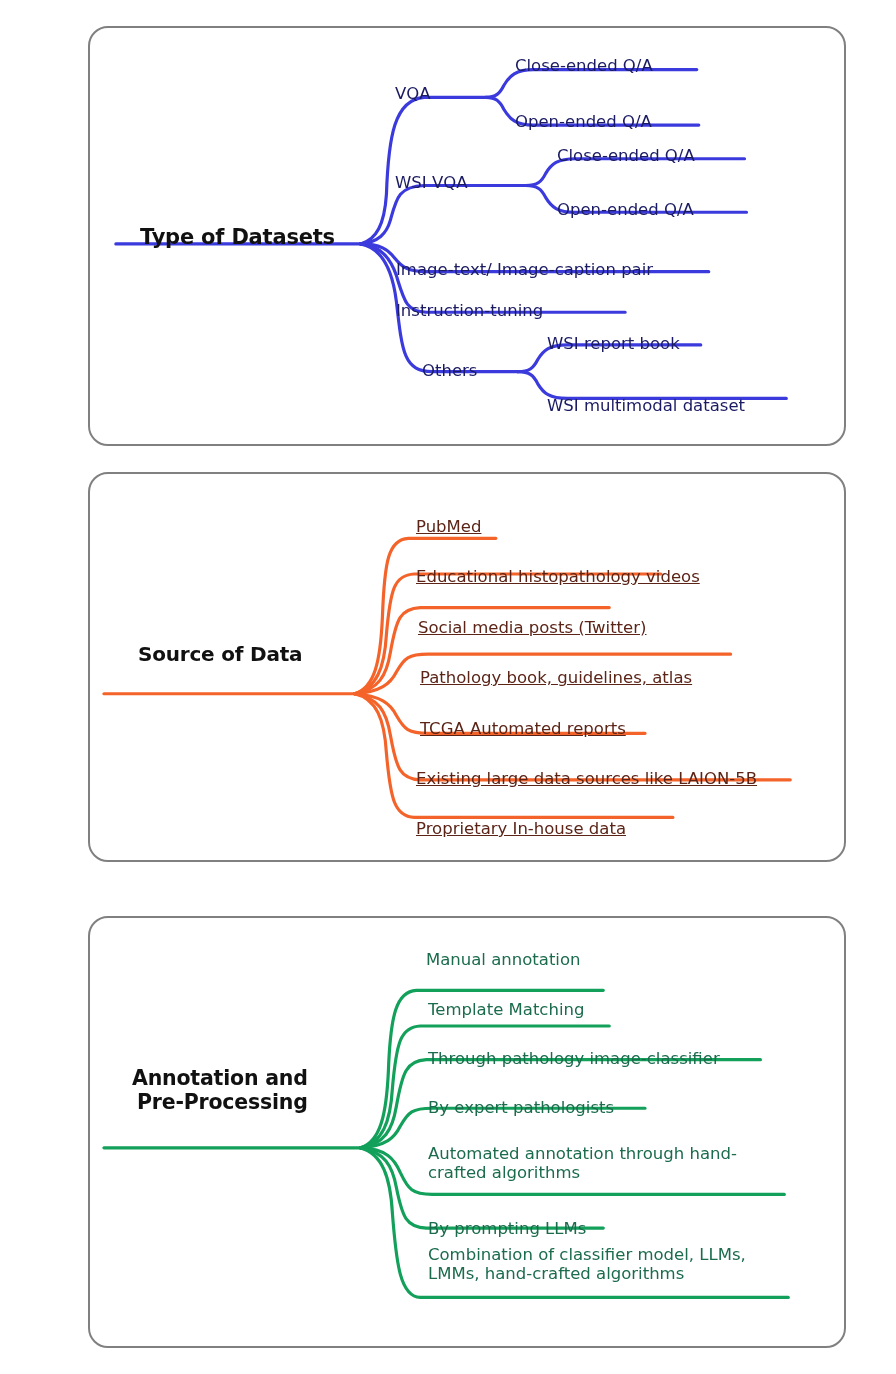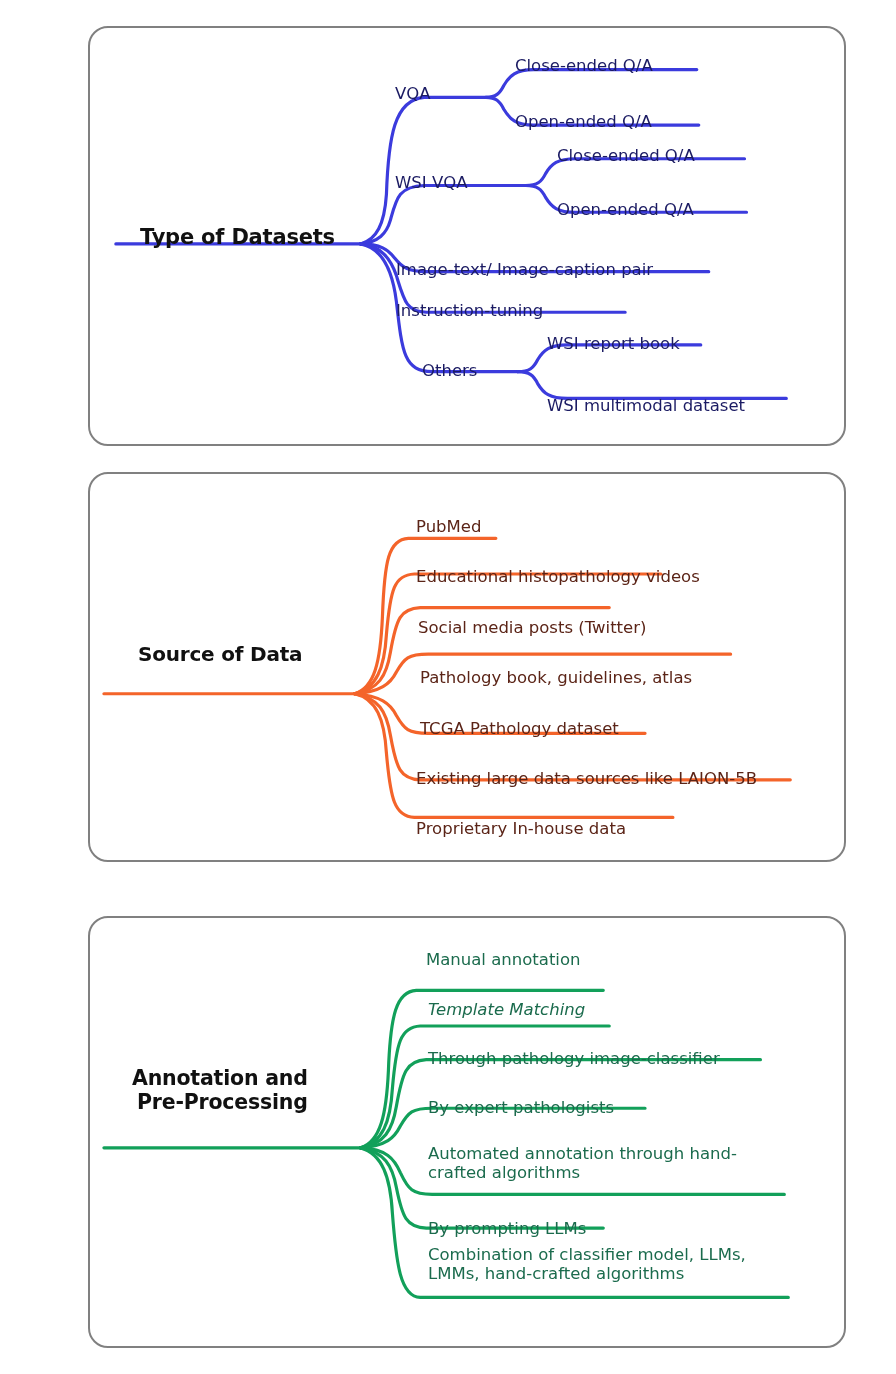--- a/index.html
+++ b/index.html
@@ -56,21 +56,21 @@
     position: absolute;
     white-space: pre-line;
     line-height: 1.18;
   }
 
   
   #panel-types .root-title { font-size: 21px; left: 50px; top: 197px; }
   #panel-types .node-label { color: #1b1b63; font-size: 16.5px; }
   
   #panel-sources .root-title { font-size: 20px; left: 48px; top: 169px; }
-  #panel-sources .node-label { color: #5b2417; font-size: 16.5px; }
+  #panel-sources .node-label { color: #5b2417; font-size: 16.5px; text-decoration: underline; }
   
   #panel-annotation .root-title { font-size: 20.5px; left: 42px; top: 148px; text-align: right; }
   #panel-annotation .node-label { color: #1b6b4d; font-size: 16.5px; }
 </style>
 </head>
 <body>
 
 <div class="page">
 
   <div class="panel" id="panel-types">
@@ -131,21 +131,21 @@
         <path d="M 266 222 C 288 227 296 248 298 282 C 302 328 306 346 326 347 L 586 347"></path>
       </g>
     </svg>
 
     <div class="root-title">Source of Data</div>
 
     <div class="node-label" style="left:326px; top:43px;">PubMed</div>
     <div class="node-label" style="left:326px; top:93px;">Educational histopathology videos</div>
     <div class="node-label" style="left:328px; top:144px;">Social media posts (Twitter)</div>
     <div class="node-label" style="left:330px; top:194px;">Pathology book, guidelines, atlas</div>
-    <div class="node-label" style="left:330px; top:245px;">TCGA Pathology dataset</div>
+    <div class="node-label" style="left:330px; top:245px;">TCGA Automated reports</div>
     <div class="node-label" style="left:326px; top:295px;">Existing large data sources like LAION-5B</div>
     <div class="node-label" style="left:326px; top:345px;">Proprietary In-house data</div>
   </div>
 
   <div class="panel" id="panel-annotation">
     <svg viewBox="0 0 758 432" preserveAspectRatio="none">
       <g class="branch-path" stroke="#12a05a" stroke-width="3.2">
         <path d="M 14 232 L 272 232"></path>
 
         <path d="M 272 232 C 292 226 298 198 300 154 C 302 98 308 74 328 73 L 516 73"></path>
@@ -155,21 +155,21 @@
         <path d="M 272 232 C 298 233 306 243 312 257 C 320 274 324 279 344 279 L 698 279"></path>
         <path d="M 272 232 C 296 236 304 250 308 272 C 314 302 318 312 338 313 L 516 313"></path>
         <path d="M 272 232 C 294 238 302 262 304 298 C 308 350 312 382 332 383 L 702 383"></path>
       </g>
     </svg>
 
     <div class="root-title">Annotation and
 Pre-Processing</div>
 
     <div class="node-label" style="left:336px; top:32px;">Manual annotation</div>
-    <div class="node-label" style="left:338px; top:82px;font-style:italic;">Template Matching</div>
+    <div class="node-label" style="left:338px; top:82px;">Template Matching</div>
     <div class="node-label" style="left:338px; top:131px;">Through pathology image-classifier</div>
     <div class="node-label" style="left:338px; top:180px;">By expert pathologists</div>
     <div class="node-label" style="left:338px; top:226px;">Automated annotation through hand-
 crafted algorithms</div>
     <div class="node-label" style="left:338px; top:301px;">By prompting LLMs</div>
     <div class="node-label" style="left:338px; top:327px;">Combination of classifier model, LLMs,
 LMMs, hand-crafted algorithms</div>
   </div>
 
 </div>

